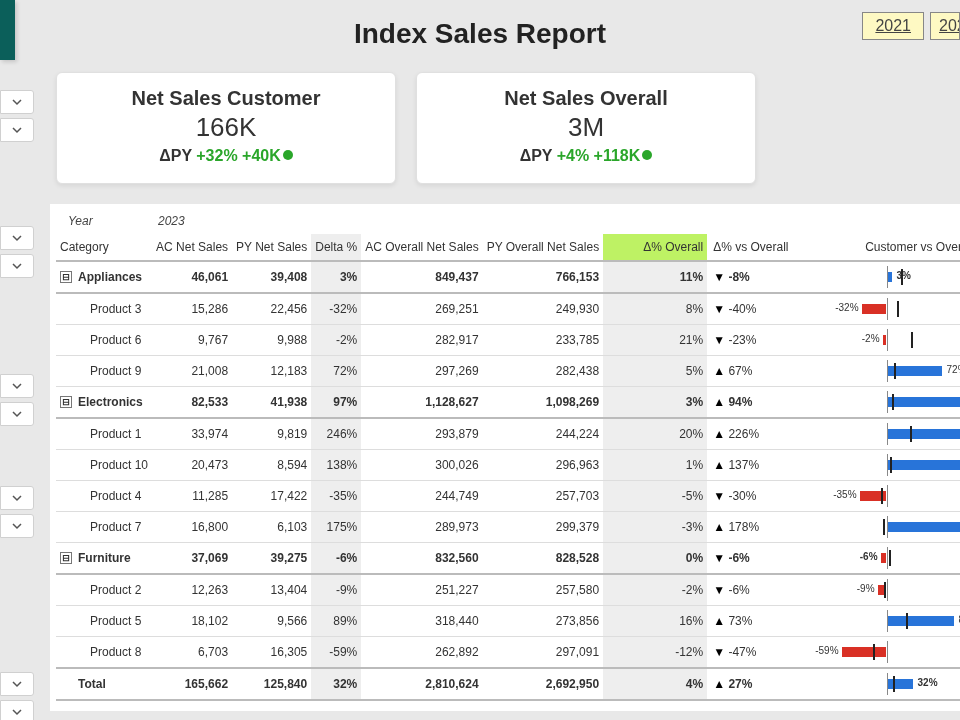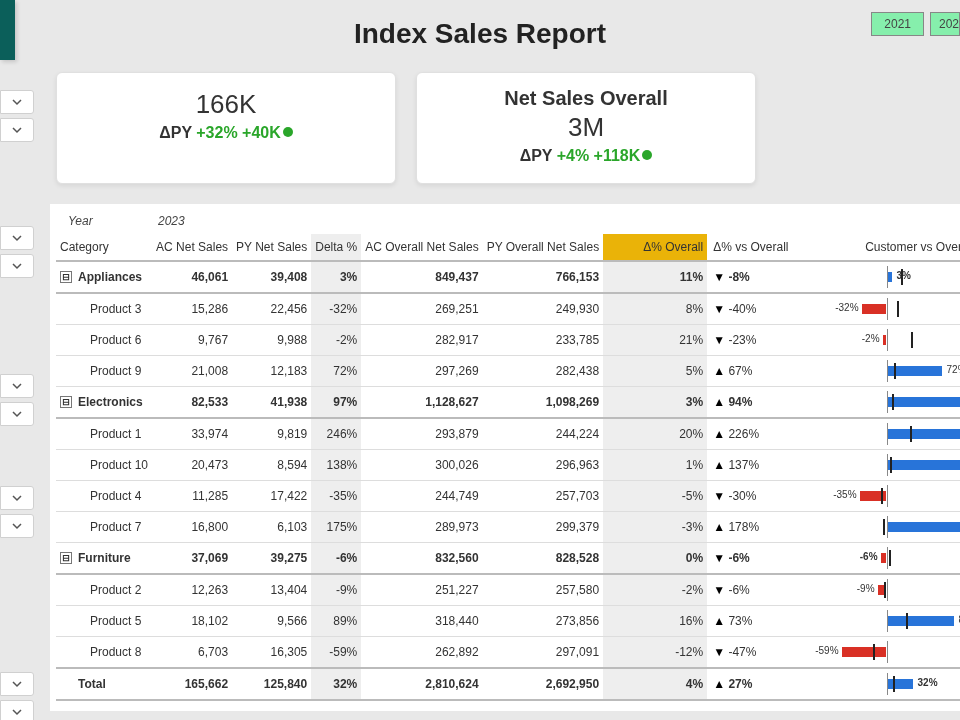--- a/index.html
+++ b/index.html
@@ -6,21 +6,21 @@
 body { font-family: "Segoe UI", Arial, sans-serif; background: #e8e8e8; width: 960px; height: 720px; overflow: hidden; position: relative; }
 
 
 .accent { position: absolute; top: 0; left: 0; width: 15px; height: 60px; background: #0b5f5a; box-shadow: 2px 2px 4px rgba(0,0,0,.15);}
 
 
 .title { text-align: center; font-size: 28px; font-weight: 700; color: #222; padding: 18px 0 22px 0; }
 
 
 .years { position: absolute; top: 12px; right: 0; display: flex; gap: 6px; }
-.year-btn { border: 1.5px solid #878787; background: #86efac; color: #444; font-size: 12px; padding: 4px 12px; cursor: pointer; }
+.year-btn { border: 1.5px solid #878787; background: #fef9c3; color: #444; font-size: 16px; padding: 4px 12px; cursor: pointer; text-decoration: underline; }
 .year-btn.cut { width: 30px; overflow: hidden; text-align: left; padding-left: 8px; padding-right:0;}
 
 
 .slicer-col { position: absolute; left: 0; top: 90px; width: 34px; display: flex; flex-direction: column; }
 .slicer { border: 1px solid #d0d0d0; background: #fff; height: 24px; display: flex; align-items: center; justify-content: center; margin-bottom: 4px; border-top-right-radius: 3px; border-bottom-right-radius: 3px; }
 .slicer svg { width: 10px; height: 10px; }
 .gap-lg { height: 80px; }
 .gap-md { height: 92px; }
 .gap-sm { height: 56px; }
 
@@ -47,21 +47,21 @@
 table { border-collapse: collapse; width: 100%; margin-top: 6px; }
 th, td { padding: 6px 4px; text-align: right; color: #333; white-space: nowrap; }
 th { font-weight: 400; vertical-align: bottom; border-bottom: 2px solid #bbb; }
 th:first-child, td:first-child { text-align: left; }
 .cat-col { width: 108px; }
 .col-ac { width: 78px; }
 .col-py { width: 78px; }
 .col-delta { width: 54px; background: #eee; }
 .col-acov { width: 80px; }
 .col-pyov { width: 80px; }
-.col-dov { width: 64px; background: #eab308; padding-left: 40px; }
+.col-dov { width: 64px; background: #bef264; padding-left: 40px; }
 .col-dvs { width: 64px; text-align:left; padding-left:6px;}
 .col-chart { width: 280px; text-align: left; padding-left: 4px;}
 .col-chart .hdr { text-align: center; display:block;}
 
 tbody tr { border-bottom: 1px solid #ddd; }
 tr.group td { font-weight: 700; border-bottom: 2px solid #bbb; }
 tr.group-first td { border-top: none; }
 tr.total td { font-weight: 700; border-top: 2px solid #bbb; border-bottom: 2px solid #bbb; }
 .cat-cell { display:flex; align-items:center; }
 .exp { width:12px; height:12px; border:1px solid #777; display:inline-flex; align-items:center; justify-content:center; font-size:9px; margin-right:6px; cursor:pointer; line-height:1;}
@@ -144,20 +144,21 @@
     </div>
   <div class="slicer">
       <svg viewBox="0 0 10 10">
         <path d="M1 3 L5 7 L9 3" fill="none" stroke="#555" stroke-width="1.5"></path>
       </svg>
     </div>
 </div>
 
 <div class="cards">
   <div class="card card1">
+    <h3>Net Sales Customer</h3>
     <div class="big">166K</div>
     <div class="sub">
       <span>ΔPY</span>
       <span class="green">+32%</span>
       <span class="green">+40K</span><span class="dot"></span>
     </div>
   </div>
   <div class="card card2">
     <h3>Net Sales Overall</h3>
     <div class="big">3M</div>

